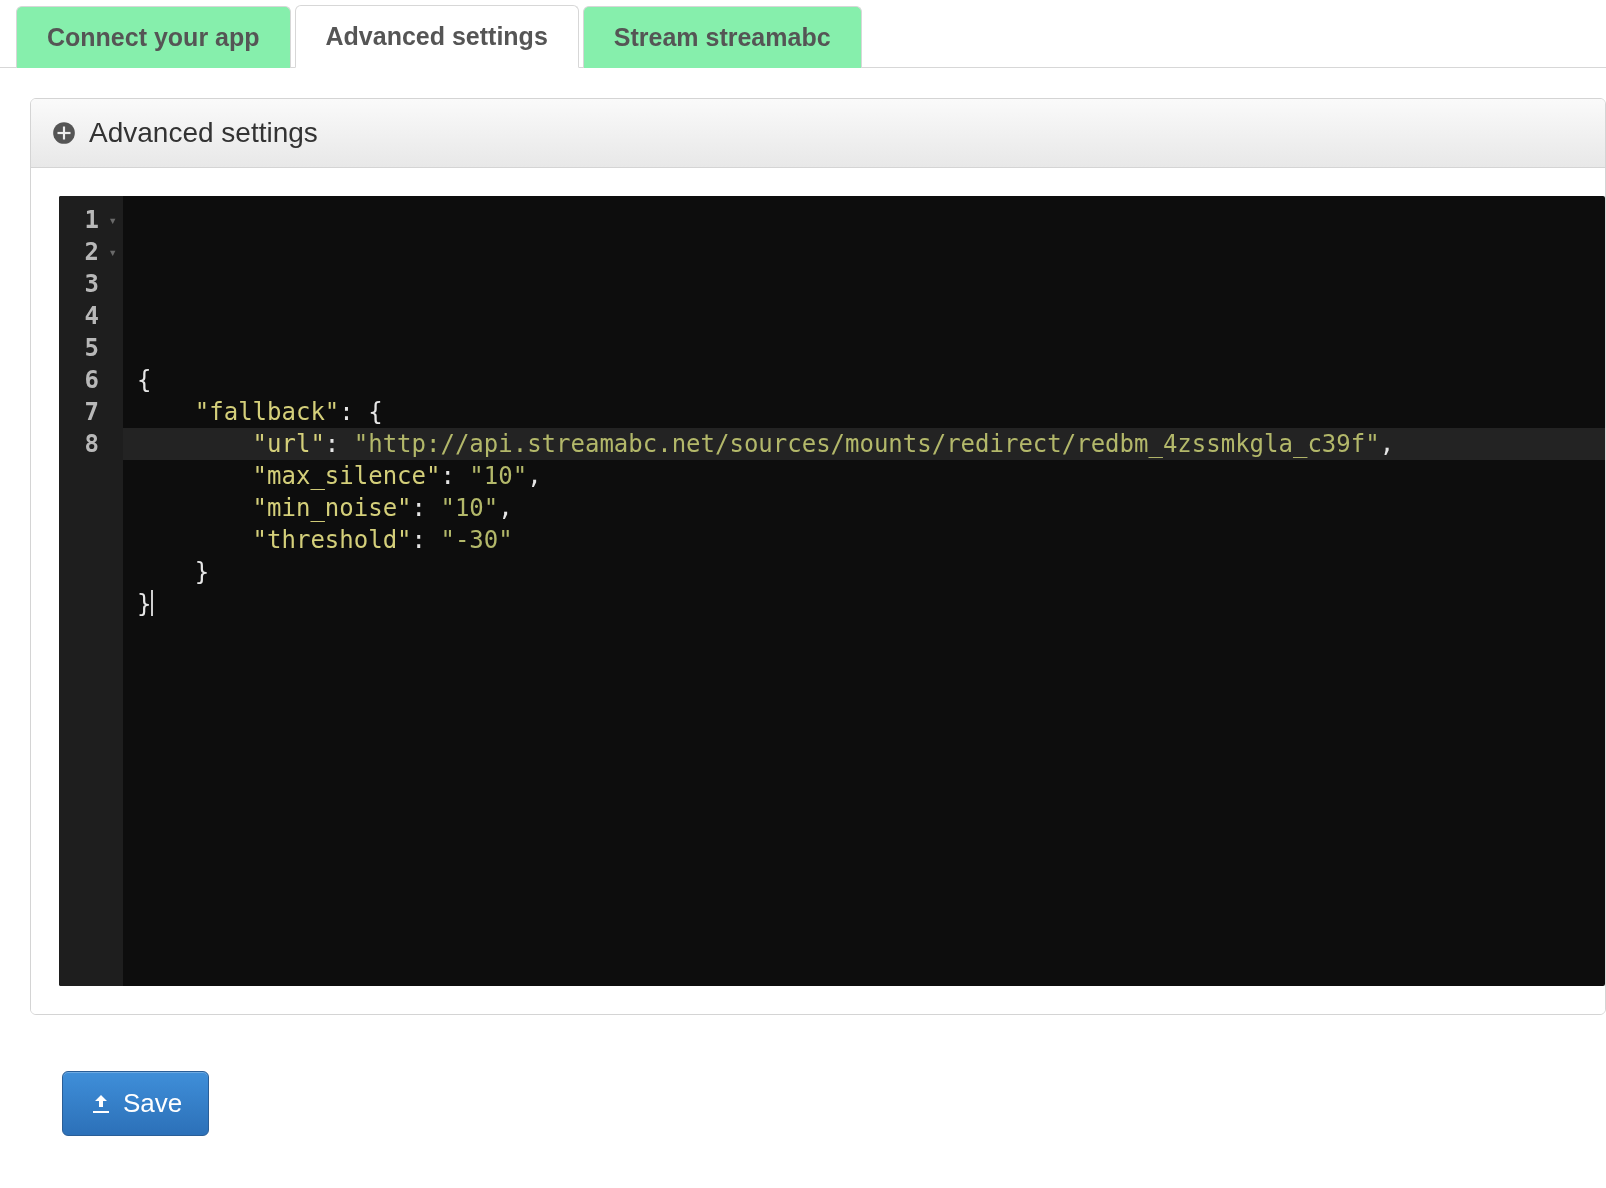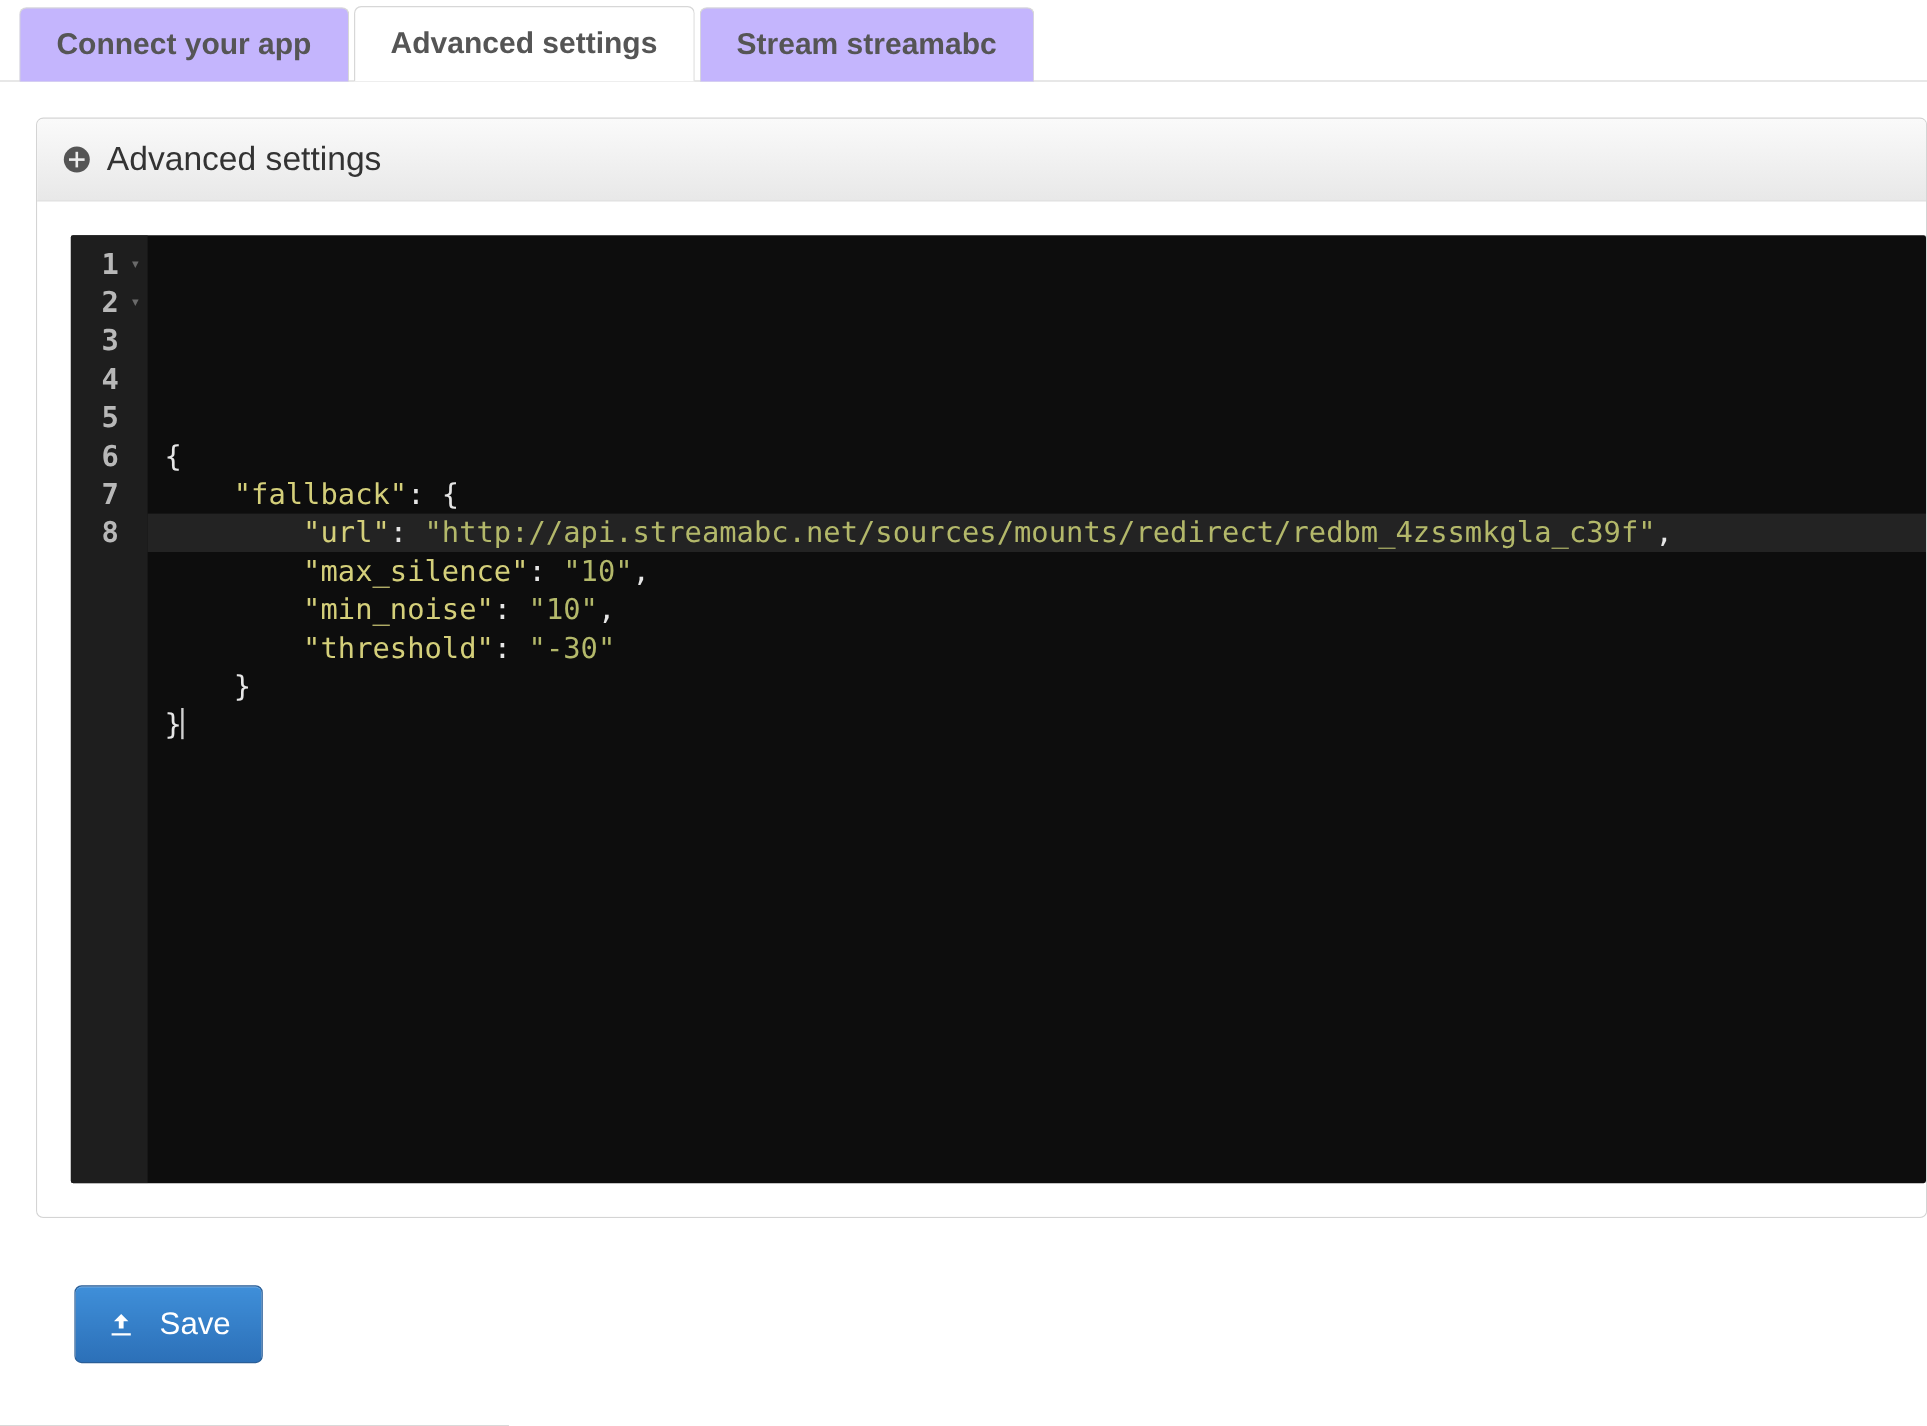--- a/index.html
+++ b/index.html
@@ -32,21 +32,21 @@
     border-top-left-radius: 6px;
     border-top-right-radius: 6px;
     background: #fff;
     cursor: pointer;
     position: relative;
     top: 1px;
     line-height: 1;
   }
   .tab.inactive {
     color: #555;
-    background: #c4b5fd;
+    background: #86efac;
   }
   .tab.active {
     color: #555;
     background: #fff;
     border-bottom: 1px solid #fff;
   }
 
   
   .content {
     padding: 30px 0 0 30px;
@@ -137,21 +137,21 @@
     background: #cfcfcf;
     vertical-align: -4px;
     position: relative; z-index: 2;
   }
 
   
   .actions { padding: 56px 0 0 32px; }
   .btn-save {
     display: inline-flex;
     align-items: center;
-    gap: 20px;
+    gap: 10px;
     background: linear-gradient(#3f8fd9, #2c70b8);
     border: 1px solid #2a5e97;
     color: #fff;
     font-size: 26px;
     padding: 16px 26px;
     border-radius: 6px;
     cursor: pointer;
     box-shadow: inset 0 1px 0 rgba(255,255,255,.25);
   }
   .btn-save .upload-icon { width: 24px; height: 24px; display:inline-flex; }

